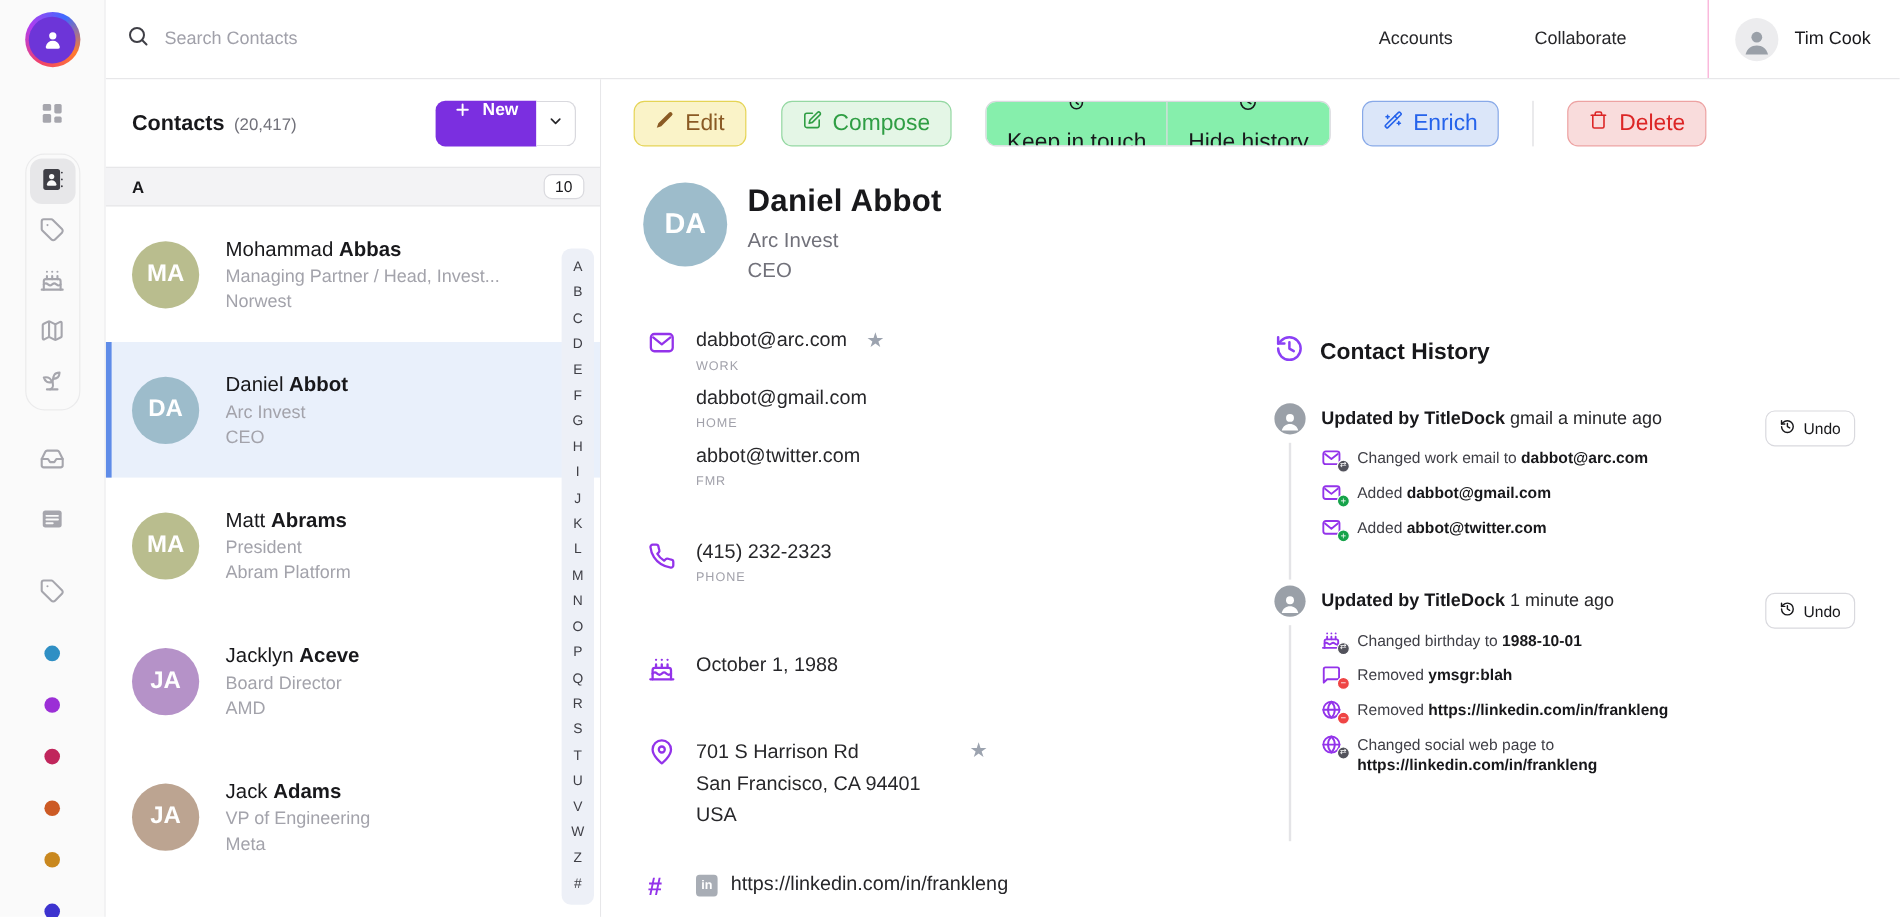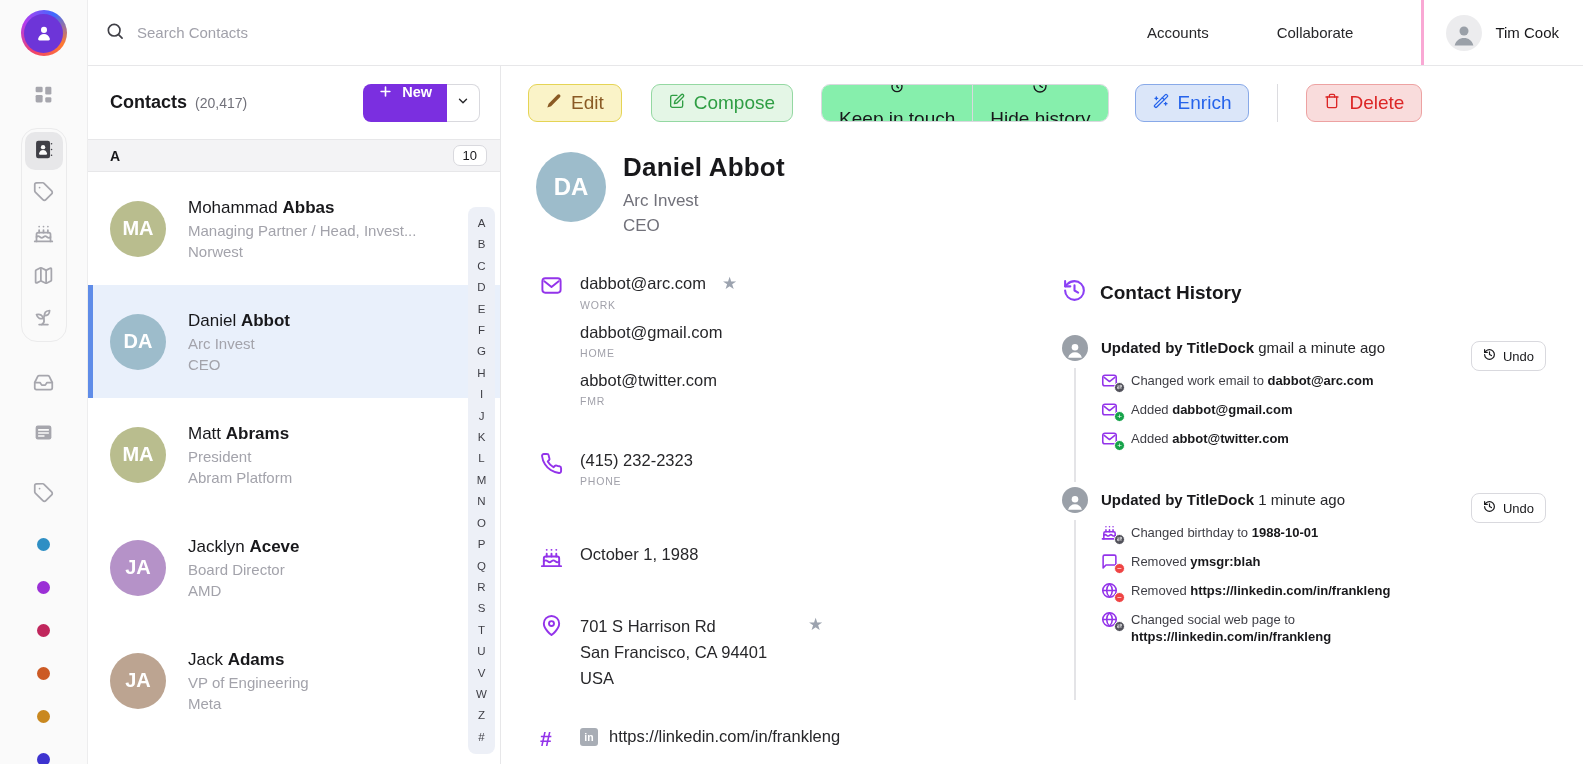--- a/index.html
+++ b/index.html
@@ -29,21 +29,21 @@
   
   .topbar { position:absolute; left:88px; right:0; top:0; height:66px; background:#fff;
     border-bottom:1px solid #e7e7e9; display:flex; align-items:center; padding-left:17px; z-index:10; }
   .search-wrap { display:flex; align-items:center; gap:12px; flex:none; }
   .search-wrap svg { width:20px; height:20px; }
   .search-input { border:none; outline:none; font-size:15px; width:330px; background:transparent;
     font-family:"Liberation Sans", sans-serif; color:#18181b; }
   .search-input::placeholder { color:#a1a1aa; }
   .top-nav { margin-left:auto; display:flex; align-items:center; height:100%; }
   .top-link { font-size:15px; color:#27272a; margin-right:68px; cursor:pointer; }
-  .user-area { display:flex; align-items:center; gap:13px; border-left:3px solid #f9a8d4;
+  .user-area { display:flex; align-items:center; gap:13px; border-left:1px solid #f9a8d4;
     height:100%; padding:0 24px 0 22px; cursor:pointer; }
   .user-avatar { width:36px; height:36px; border-radius:50%; background:#ececee; overflow:hidden;
     display:flex; align-items:center; justify-content:center; }
   .user-avatar svg { width:30px; height:30px; margin-top:6px; }
   .user-name { font-size:15px; color:#18181b; }
 
   
   .list-panel { position:absolute; left:88px; top:66px; bottom:0; width:413px;
     border-right:1px solid #e7e7e9; background:#fff; }
   .list-header { height:73px; display:flex; align-items:center; padding:0 20px 0 22px; }

